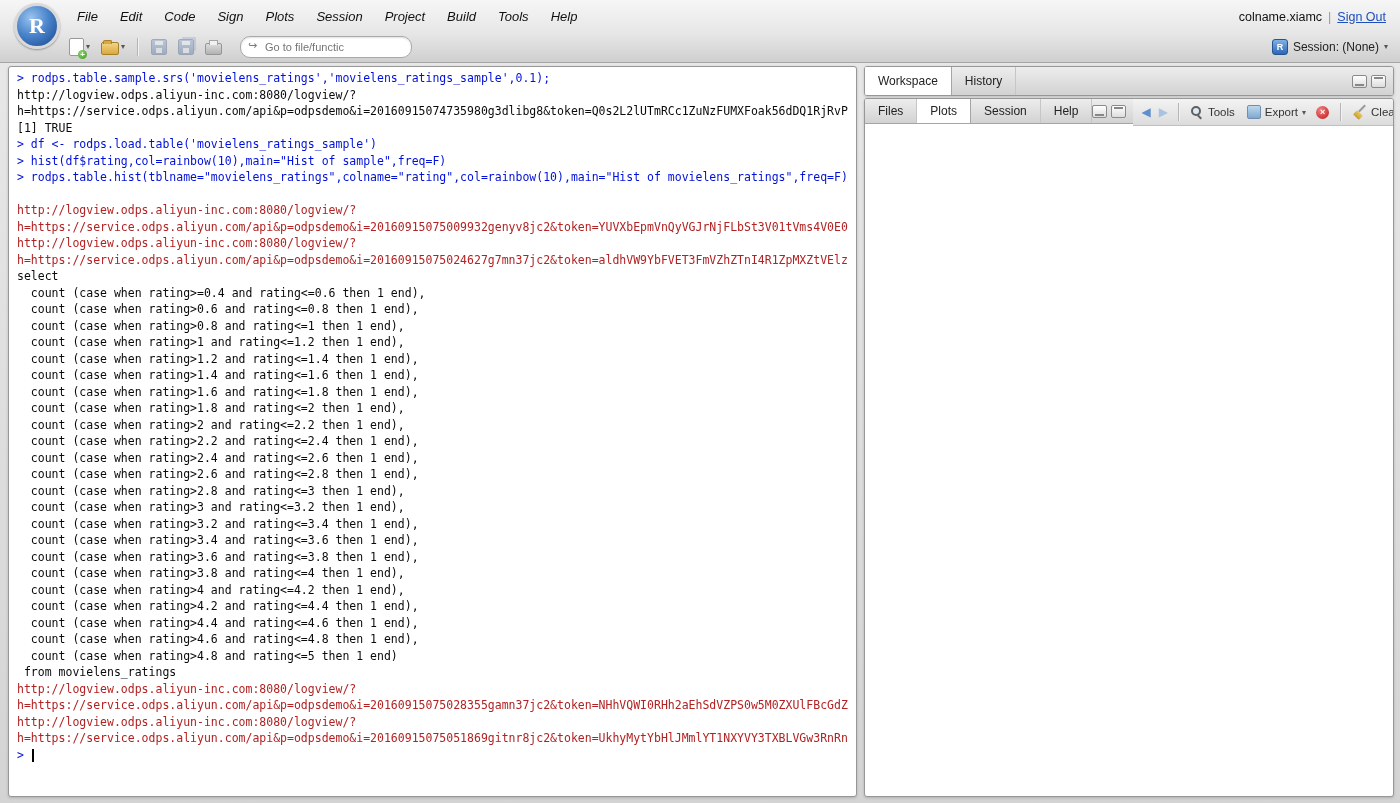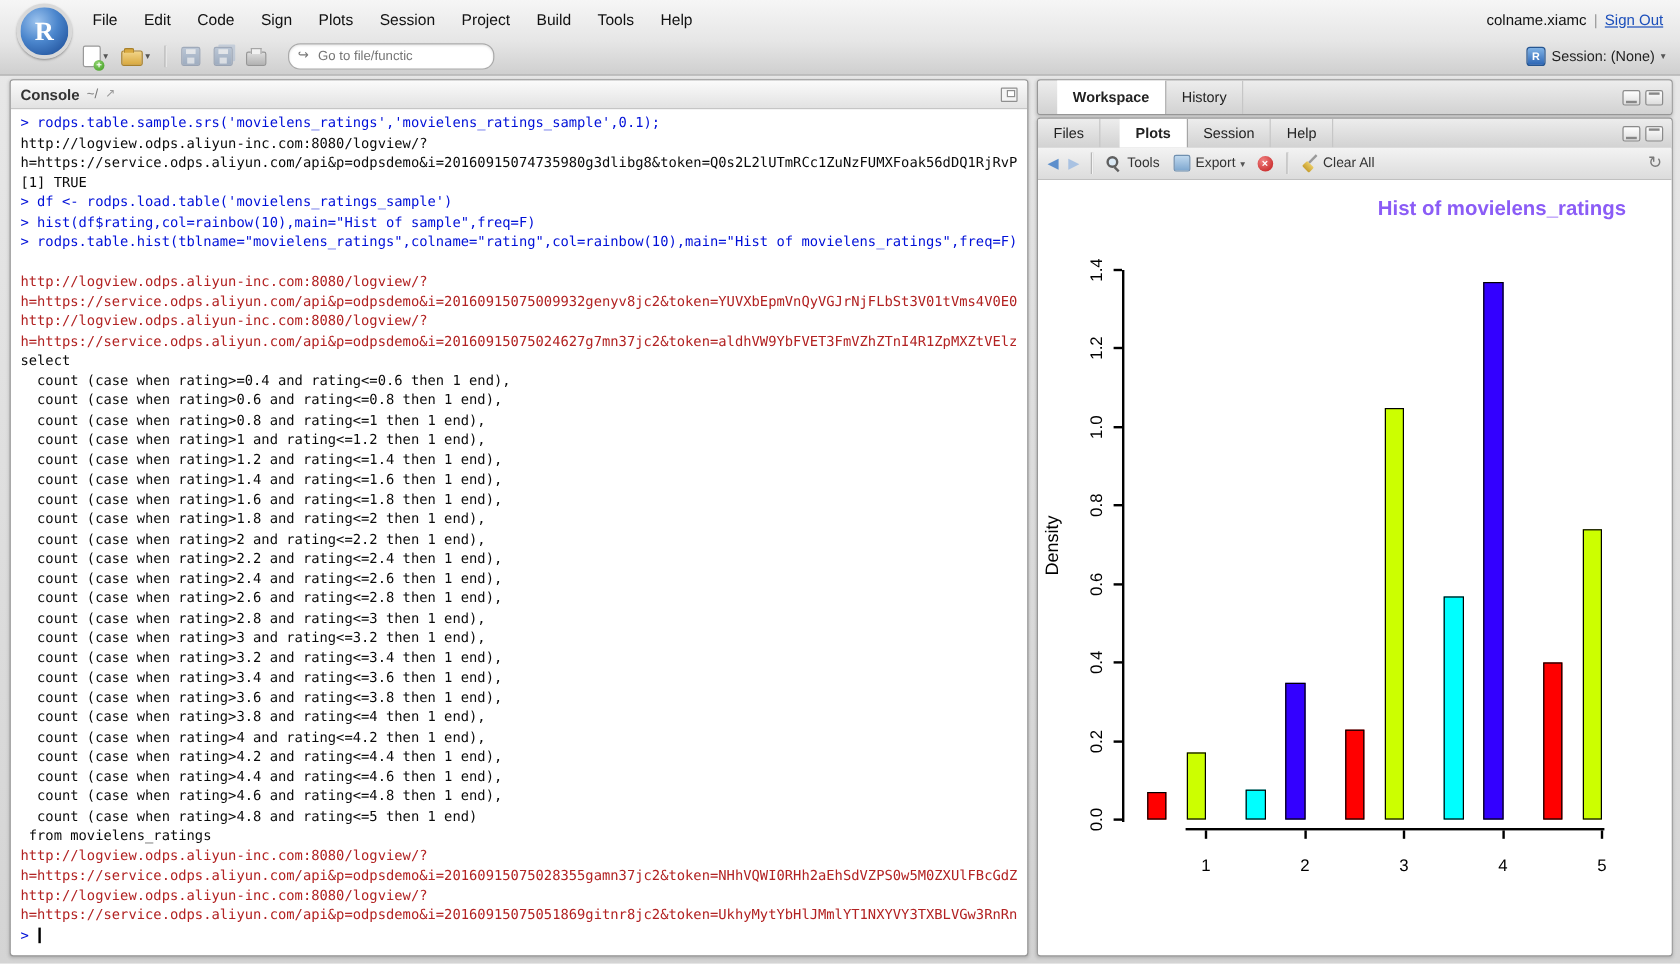--- a/index.html
+++ b/index.html
@@ -67,28 +67,28 @@
   .cline{height:16.5px;}
   .c-blue{color:#0010D8;}
   .c-red{color:#B22222;}
   .c-black{color:#0A0A0A;}
   .cursor{display:inline-block;width:2px;height:13px;background:#000;vertical-align:text-bottom;margin-left:1px;}
 
   
   .tabbar{display:flex;align-items:stretch;background:linear-gradient(#EDEDED,#D2D2D2);
           border-bottom:1px solid #A5A5A5;height:100%;}
   .tab{padding:0 13px;font-size:12px;color:#222;display:flex;align-items:center;border-right:1px solid #C6C6C6;}
-  .tab.active{background:#FFF;font-weight:bold;border-right:1px solid #A5A5A5;box-shadow:inset 0 1px 0 #fff;margin-left:16px;}
+  .tab.active{background:#FFF;font-weight:normal;border-right:1px solid #A5A5A5;box-shadow:inset 0 1px 0 #fff;}
   .winbtns{margin-left:auto;display:flex;align-items:center;gap:4px;padding-right:7px;}
   .winbtn{width:13px;height:11px;border:1px solid #8A8A8A;background:linear-gradient(#FFF,#DDD);border-radius:2px;position:relative;}
   .winbtn.min::after{content:"";position:absolute;left:2px;right:2px;bottom:1px;height:2px;background:#878787;}
   .winbtn.max::after{content:"";position:absolute;left:2px;right:2px;top:1px;height:2px;background:#878787;}
 
   .workspace-panel{left:864px;top:66px;width:528px;height:28px;background:none;}
-  .plots-panel{left:864px;top:98px;width:528px;height:697px;display:flex;flex-direction:column;}
+  .plots-panel{left:864px;top:98px;width:528px;height:697px;display:flex;flex-direction:row;}
   .plots-tabbar-wrap{height:24px;flex:none;}
   .plots-toolbar{height:26px;flex:none;background:linear-gradient(#F3F3F3,#DCDCDC);
                  border-bottom:1px solid #C0C0C0;display:flex;align-items:center;gap:4px;
                  padding:0 6px;font-size:11.5px;color:#333;}
   .nav-arrow{font-family:"DejaVu Sans",sans-serif;font-size:12px;padding:0 2px;}
   .nav-back{color:#5D8FCC;}
   .nav-fwd{color:#A9C2E2;}
   .mag{width:13px;height:13px;position:relative;display:inline-block;}
   .mag::before{content:"";position:absolute;width:6px;height:6px;border:2px solid #5F5F5F;border-radius:50%;
                top:0;left:0;background:rgba(214,234,250,.7);}
@@ -114,21 +114,21 @@
   .pl-axis-label{font-size:15px;color:#000;text-align:center;}
   .pl-rot{transform:rotate(-90deg);height:15px;line-height:15px;}
   .pl-bar{border:1px solid #000;box-sizing:border-box;}
 </style>
 </head>
 <body>
 
 <div class="header">
   <div class="r-logo">R</div>
   <div class="menu-row">
-    <nav id="menu-items" style="display:flex;">
+    <nav id="menu-items" style="display:flex;font-style:italic;">
         <span class="menu-item">File</span>
         <span class="menu-item">Edit</span>
         <span class="menu-item">Code</span>
         <span class="menu-item">Sign</span>
         <span class="menu-item">Plots</span>
         <span class="menu-item">Session</span>
         <span class="menu-item">Project</span>
         <span class="menu-item">Build</span>
         <span class="menu-item">Tools</span>
         <span class="menu-item">Help</span>
@@ -166,26 +166,20 @@
     </span>
     <div class="project-area">
       <span class="proj-icon">R</span>
       <span>Session: (None)</span>
       <span class="caret">▾</span>
     </div>
   </div>
 </div>
 
 <div class="panel console-panel">
-  <div class="panel-header">
-    <span class="panel-title">Console</span>
-    <span class="panel-sub">~/</span>
-    <span class="hdr-arrow">↗</span>
-    <span class="popout"></span>
-  </div>
   <div class="console-body" id="console-lines"><div class="cline c-blue">&gt; rodps.table.sample.srs('movielens_ratings','movielens_ratings_sample',0.1);</div><div class="cline c-black">http://logview.odps.aliyun-inc.com:8080/logview/?</div><div class="cline c-black">h=https://service.odps.aliyun.com/api&amp;p=odpsdemo&amp;i=20160915074735980g3dlibg8&amp;token=Q0s2L2lUTmRCc1ZuNzFUMXFoak56dDQ1RjRvP</div><div class="cline c-black">[1] TRUE</div><div class="cline c-blue">&gt; df &lt;- rodps.load.table('movielens_ratings_sample')</div><div class="cline c-blue">&gt; hist(df$rating,col=rainbow(10),main="Hist of sample",freq=F)</div><div class="cline c-blue">&gt; rodps.table.hist(tblname="movielens_ratings",colname="rating",col=rainbow(10),main="Hist of movielens_ratings",freq=F)</div><div class="cline c-black">&nbsp;</div><div class="cline c-red">http://logview.odps.aliyun-inc.com:8080/logview/?</div><div class="cline c-red">h=https://service.odps.aliyun.com/api&amp;p=odpsdemo&amp;i=20160915075009932genyv8jc2&amp;token=YUVXbEpmVnQyVGJrNjFLbSt3V01tVms4V0E0</div><div class="cline c-red">http://logview.odps.aliyun-inc.com:8080/logview/?</div><div class="cline c-red">h=https://service.odps.aliyun.com/api&amp;p=odpsdemo&amp;i=20160915075024627g7mn37jc2&amp;token=aldhVW9YbFVET3FmVZhZTnI4R1ZpMXZtVElz</div><div class="cline c-black">select</div><div class="cline c-black">  count (case when rating&gt;=0.4 and rating&lt;=0.6 then 1 end),</div><div class="cline c-black">  count (case when rating&gt;0.6 and rating&lt;=0.8 then 1 end),</div><div class="cline c-black">  count (case when rating&gt;0.8 and rating&lt;=1 then 1 end),</div><div class="cline c-black">  count (case when rating&gt;1 and rating&lt;=1.2 then 1 end),</div><div class="cline c-black">  count (case when rating&gt;1.2 and rating&lt;=1.4 then 1 end),</div><div class="cline c-black">  count (case when rating&gt;1.4 and rating&lt;=1.6 then 1 end),</div><div class="cline c-black">  count (case when rating&gt;1.6 and rating&lt;=1.8 then 1 end),</div><div class="cline c-black">  count (case when rating&gt;1.8 and rating&lt;=2 then 1 end),</div><div class="cline c-black">  count (case when rating&gt;2 and rating&lt;=2.2 then 1 end),</div><div class="cline c-black">  count (case when rating&gt;2.2 and rating&lt;=2.4 then 1 end),</div><div class="cline c-black">  count (case when rating&gt;2.4 and rating&lt;=2.6 then 1 end),</div><div class="cline c-black">  count (case when rating&gt;2.6 and rating&lt;=2.8 then 1 end),</div><div class="cline c-black">  count (case when rating&gt;2.8 and rating&lt;=3 then 1 end),</div><div class="cline c-black">  count (case when rating&gt;3 and rating&lt;=3.2 then 1 end),</div><div class="cline c-black">  count (case when rating&gt;3.2 and rating&lt;=3.4 then 1 end),</div><div class="cline c-black">  count (case when rating&gt;3.4 and rating&lt;=3.6 then 1 end),</div><div class="cline c-black">  count (case when rating&gt;3.6 and rating&lt;=3.8 then 1 end),</div><div class="cline c-black">  count (case when rating&gt;3.8 and rating&lt;=4 then 1 end),</div><div class="cline c-black">  count (case when rating&gt;4 and rating&lt;=4.2 then 1 end),</div><div class="cline c-black">  count (case when rating&gt;4.2 and rating&lt;=4.4 then 1 end),</div><div class="cline c-black">  count (case when rating&gt;4.4 and rating&lt;=4.6 then 1 end),</div><div class="cline c-black">  count (case when rating&gt;4.6 and rating&lt;=4.8 then 1 end),</div><div class="cline c-black">  count (case when rating&gt;4.8 and rating&lt;=5 then 1 end)</div><div class="cline c-black"> from movielens_ratings</div><div class="cline c-red">http://logview.odps.aliyun-inc.com:8080/logview/?</div><div class="cline c-red">h=https://service.odps.aliyun.com/api&amp;p=odpsdemo&amp;i=20160915075028355gamn37jc2&amp;token=NHhVQWI0RHh2aEhSdVZPS0w5M0ZXUlFBcGdZ</div><div class="cline c-red">http://logview.odps.aliyun-inc.com:8080/logview/?</div><div class="cline c-red">h=https://service.odps.aliyun.com/api&amp;p=odpsdemo&amp;i=20160915075051869gitnr8jc2&amp;token=UkhyMytYbHlJMmlYT1NXYVY3TXBLVGw3RnRn</div><div class="cline c-blue">&gt; <span class="cursor"></span></div></div>
 </div>
 
 <div class="panel workspace-panel">
   <div class="tabbar" id="workspace-tabs">
   <span class="tab active">Workspace</span>
       <span class="tab">History</span>
       <span class="winbtns">
         <span class="winbtn min"></span>
         <span class="winbtn max"></span>

